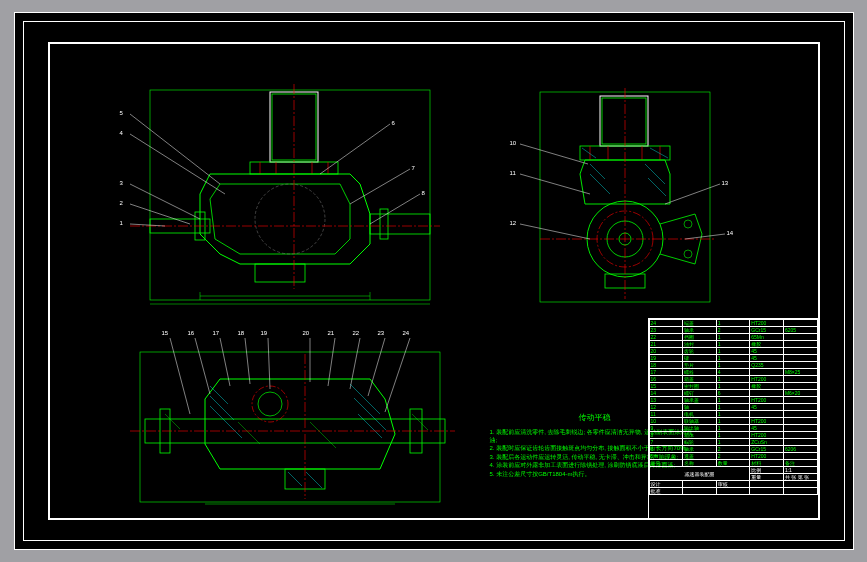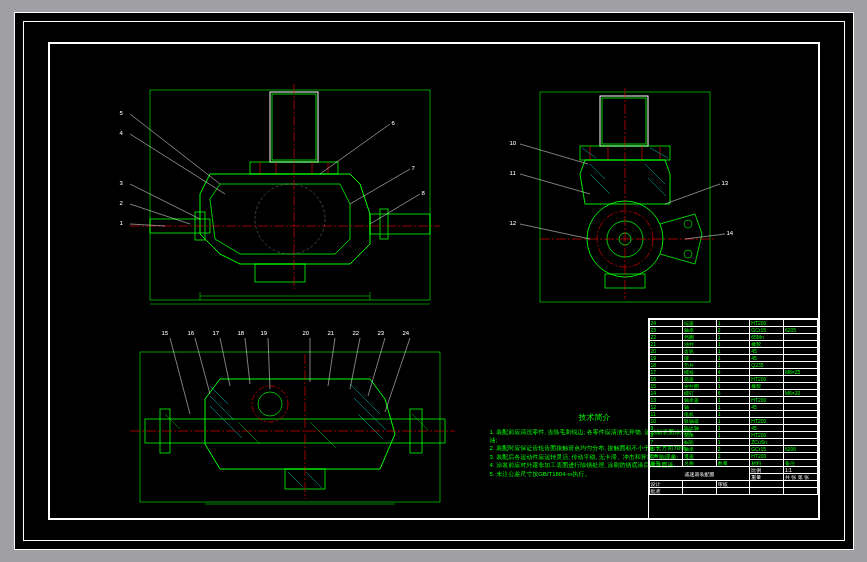--- a/index.html
+++ b/index.html
@@ -264,21 +264,21 @@
         <span class="leader-label" style="top:6px;left:128px">18</span>
         <span class="leader-label" style="top:6px;left:151px">19</span>
         <span class="leader-label" style="top:6px;left:193px">20</span>
         <span class="leader-label" style="top:6px;left:218px">21</span>
         <span class="leader-label" style="top:6px;left:243px">22</span>
         <span class="leader-label" style="top:6px;left:268px">23</span>
         <span class="leader-label" style="top:6px;left:293px">24</span>
       </div>
 
       <div class="tech-req">
-        <div class="tech-req-title">技术简介</div>
+        <div class="tech-req-title">传动平稳</div>
         <div>1. 装配前应清洗零件, 去除毛刺锐边; 各零件应清洁无异物, 运动副表面涂润滑油;</div>
         <div>2. 装配时应保证齿轮齿面接触斑点均匀分布, 接触面积不小于齿长方向70%;</div>
         <div>3. 装配后各运动件应运转灵活, 传动平稳, 无卡滞、冲击和异常声响现象;</div>
         <div>4. 涂装前应对外露非加工表面进行除锈处理, 涂刷防锈底漆后再涂面漆;</div>
         <div>5. 未注公差尺寸按GB/T1804-m执行。</div>
       </div>
 
       <div class="title-block">
         <table>
           <tbody id="parts-rows">

